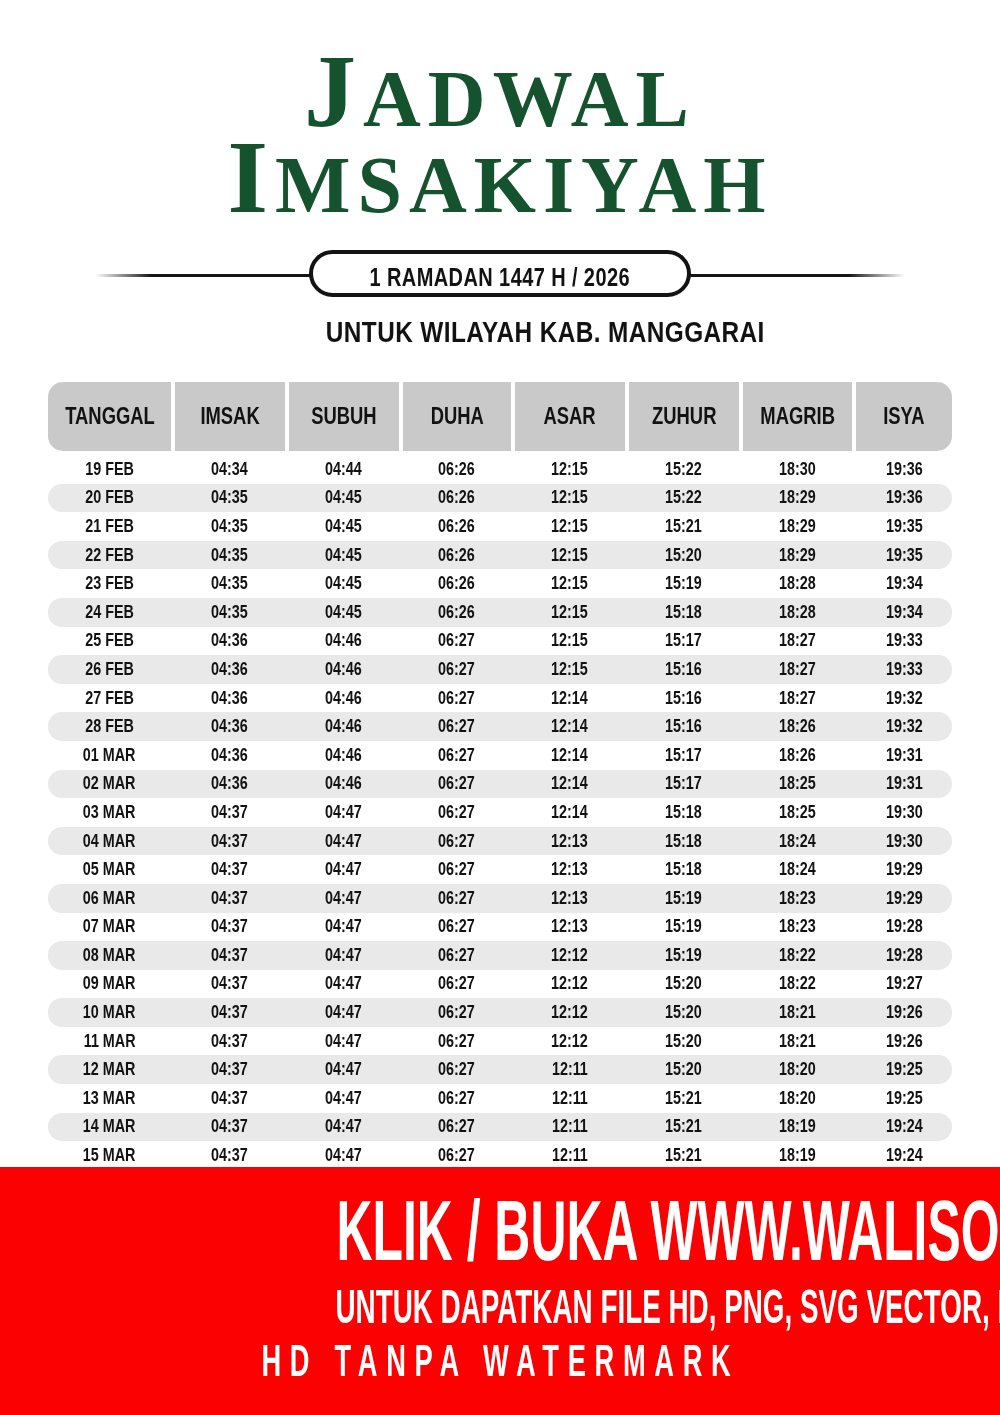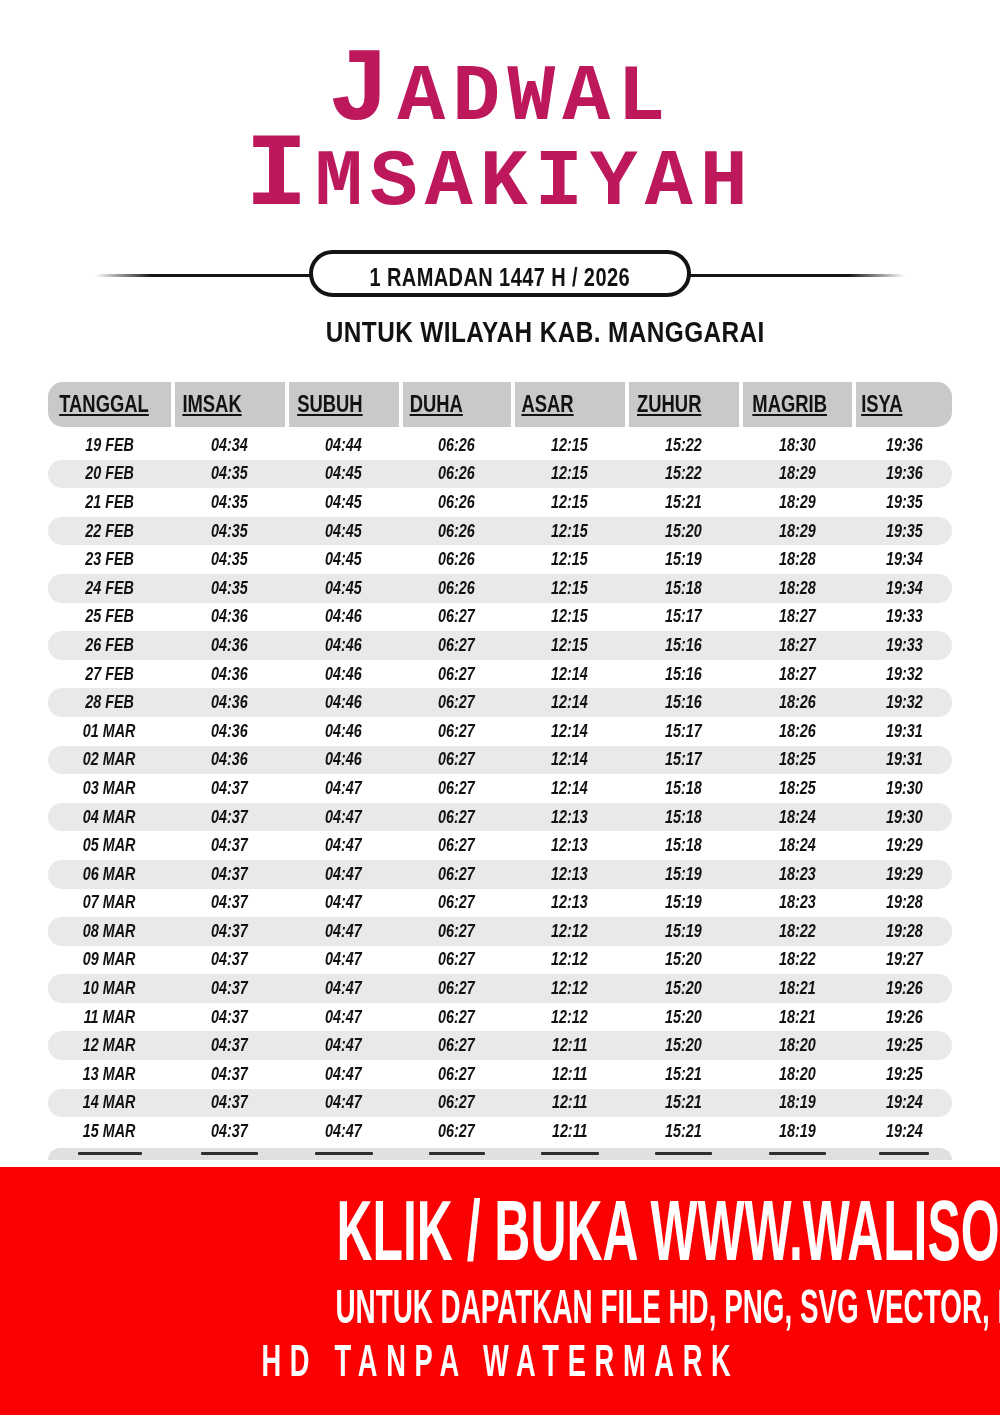--- a/index.html
+++ b/index.html
@@ -8,22 +8,22 @@
   *{margin:0;padding:0;box-sizing:border-box;}
   html,body{background:#888;}
   .page{
     position:relative; width:1000px; height:1415px; margin:0 auto;
     background:#fff; overflow:hidden;
     font-family:"Liberation Sans",sans-serif; color:var(--ink);
   }
   
   .title{
     position:absolute; top:52px; left:0; width:100%;
-    text-align:center; font-family:Liberation Mono, monospace; font-weight:700;
-    color:#be185d;
+    text-align:center; font-family:Liberation Serif, serif; font-weight:700;
+    color:#14532d;
   }
   .title-line{
     display:block; text-transform:uppercase; font-size:80px; line-height:78px;
     letter-spacing:7px;
   }
   .title-line::first-letter{ font-size:104px; }
   
   .badge-row{ position:absolute; top:250px; left:0; width:100%; height:52px; text-align:center; }
   .divider-line{
     position:absolute; top:24px; left:95px; right:95px; height:3px;
@@ -44,28 +44,28 @@
   .region-wrap{ position:absolute; top:316px; left:0; width:100%; text-align:center;margin-left:45px; }
   .region{ font-size:29px; letter-spacing:0.5px; transform:scaleX(0.84); }
   
   .table{ position:absolute; top:382px; left:48px; width:904px; }
   .cols{
     display:grid;
     grid-template-columns:127fr 113fr 114fr 111fr 114fr 113fr 113fr 99fr;
     column-gap:4px;
   }
   .thead .cell{
-    background:var(--hdr); height:45px;
-    display:flex; align-items:center; text-decoration:underline;
+    background:var(--hdr); height:69px;
+    display:flex; align-items:center; justify-content:center;
   }
   .thead .cell:first-child{ border-radius:15px 0 0 15px; }
   .thead .cell:last-child{ border-radius:0 15px 15px 0; }
   .thead .cond{ font-size:23px; }
   .tbody{ margin-top:4px; }
-  .row{ height:28.6px; border-radius:14px; align-items:center;font-style:italic; }
+  .row{ height:28.6px; border-radius:14px; align-items:center; }
   .row.alt{ background:var(--alt);text-align:center; }
   .row .cell{ display:flex; align-items:center; justify-content:center; }
   .row .cond{ font-size:17.5px; transform:scaleX(0.82); }
   .partial-row{
     margin-top:2px; height:12px; border-radius:14px 14px 0 0;
     background:var(--partial); align-items:start; overflow:hidden;
   }
   .partial-row .cell{ display:flex; justify-content:center; }
   .dash{ width:52%; height:3px; margin-top:4px; background:#2e2e2e; border-radius:1px; }
   

